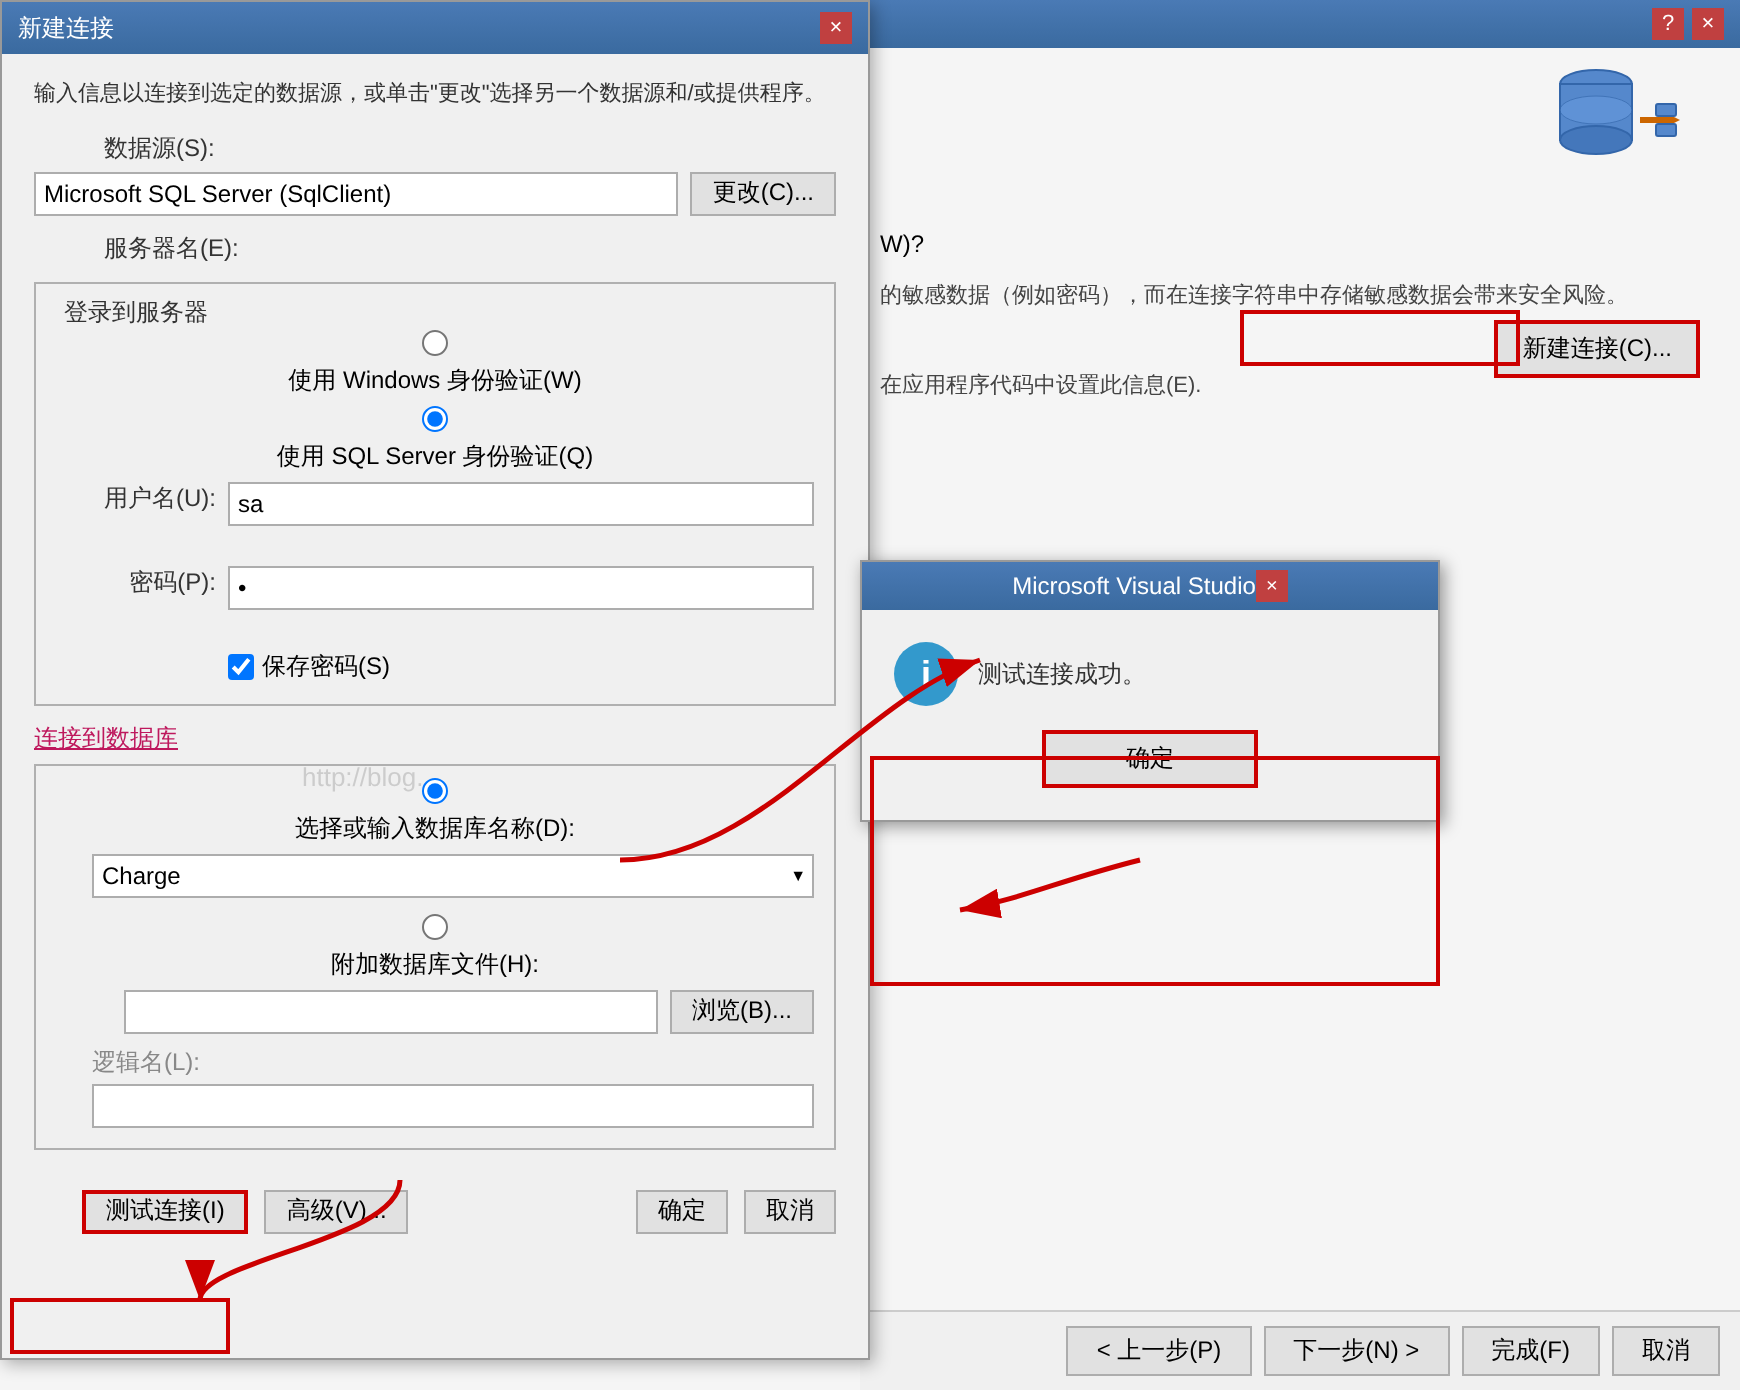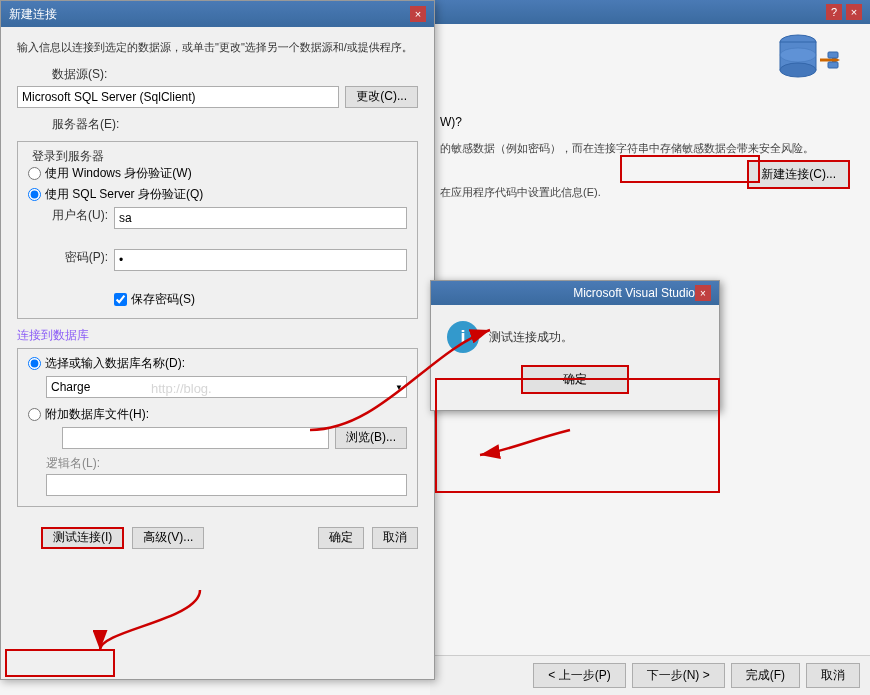--- a/index.html
+++ b/index.html
@@ -182,20 +182,21 @@
       color: #333;
       padding: 0 4px;
     }
 
     .radio-item {
       display: flex;
       align-items: center;
       gap: 4px;
       margin-bottom: 4px;
       font-size: 12px;
+      flex-direction: column;
     }
 
     .radio-item input[type="radio"] {
       margin: 0;
     }
 
     .indent-group {
       padding-left: 20px;
     }
 
@@ -225,23 +226,24 @@
     .checkbox-row {
       display: flex;
       align-items: center;
       gap: 4px;
       font-size: 12px;
       padding-left: 66px;
     }
 
     .section-title {
       font-size: 12px;
-      color: #8b5cf6;
+      color: #be185d;
       margin: 8px 0 4px;
       font-weight: normal;
+      text-decoration: underline;
     }
 
     .db-section {
       border: 1px solid #b0b0b0;
       padding: 6px 10px 10px;
       margin-bottom: 8px;
     }
 
     .db-select-wrapper {
       position: relative;
@@ -329,21 +331,21 @@
       box-shadow: 2px 2px 8px rgba(0,0,0,0.4);
       z-index: 30;
     }
 
     .mvs-titlebar {
       background: linear-gradient(to bottom, #4a7ab5, #3a6a9f);
       color: white;
       padding: 4px 8px;
       font-size: 12px;
       display: flex;
-      justify-content: flex-end;
+      justify-content: center;
       align-items: center;
       height: 24px;
     }
 
     .mvs-close-btn {
       background: #c04040;
       color: white;
       border: none;
       width: 16px;
       height: 16px;

